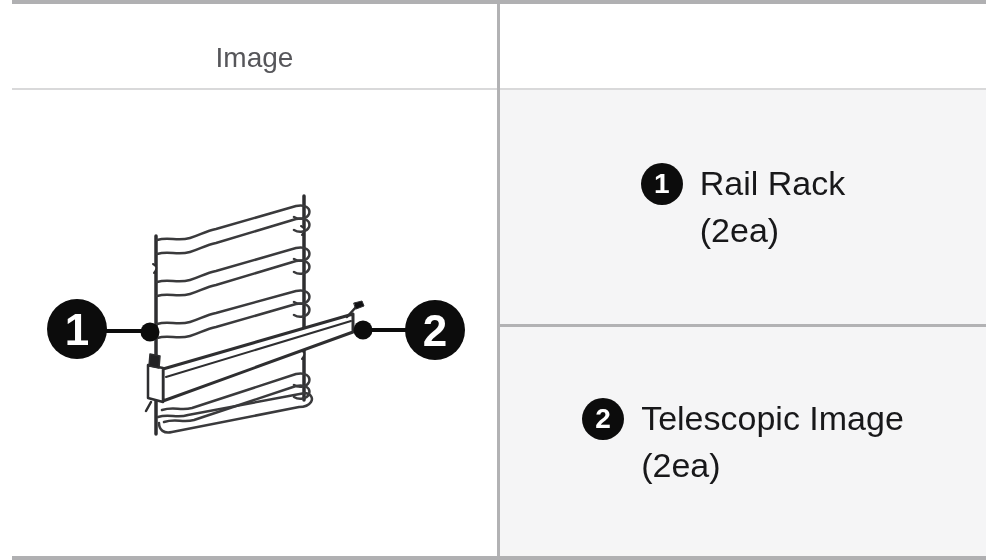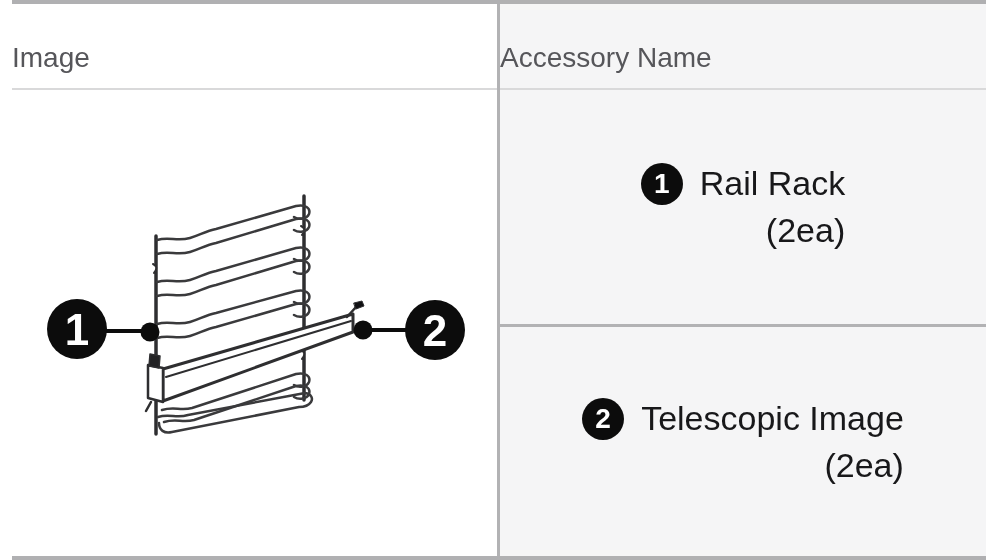--- a/index.html
+++ b/index.html
@@ -9,21 +9,21 @@
     -webkit-font-smoothing:antialiased;
   }
   .tbl{
     position:absolute;left:12px;top:0;width:974px;height:560px;
     box-sizing:border-box;
     border-top:4px solid #b0b0b2;
     border-bottom:4px solid #b0b0b2;
   }
   .hdr-cell{
     position:absolute;top:0;height:108px;
-    display:flex;align-items:center;justify-content:flex-start;
+    display:flex;align-items:center;justify-content:center;
     font-size:28px;color:#56565a;
   }
   .hdr-left{left:0;width:485px;background:#ffffff;}
   .hdr-right{left:488px;width:486px;background:#f5f5f6;}
   .hdr-line{
     position:absolute;left:0;top:84px;width:974px;height:2px;background:#d9d9da;
   }
   .img-cell{
     position:absolute;left:0;top:86px;width:485px;height:466px;background:#ffffff;
   }
@@ -43,34 +43,31 @@
   .acc{
     display:flex;align-items:flex-start;justify-content:center;
     font-size:34px;line-height:47px;color:#18181a;
   }
   .badge{
     width:42px;height:42px;border-radius:50%;background:#0c0c0c;color:#ffffff;
     display:flex;align-items:center;justify-content:center;
     font-size:28px;font-weight:bold;line-height:1;
     margin-right:17px;margin-top:3px;flex-shrink:0;
   }
-  .acc-text{text-align:right;}
+  .acc-text{text-align:left;}
 </style>
 </head>
 <body>
 
 <div class="tbl">
 
   <div class="hdr-cell hdr-left">
     <span>Image</span>
   </div>
 
-  <div class="hdr-cell hdr-right">
-    <span>Accessory Name</span>
-  </div>
 
   <div class="hdr-line"></div>
 
   <div class="img-cell">
 
     <svg width="485" height="466" viewBox="12 90 485 466" fill="none" stroke-linecap="round" stroke-linejoin="round">
 
       <g stroke="#2e2e30" stroke-width="3.5">
         <path d="M156 236 V434"></path>
         <path d="M304 196 V400"></path>

